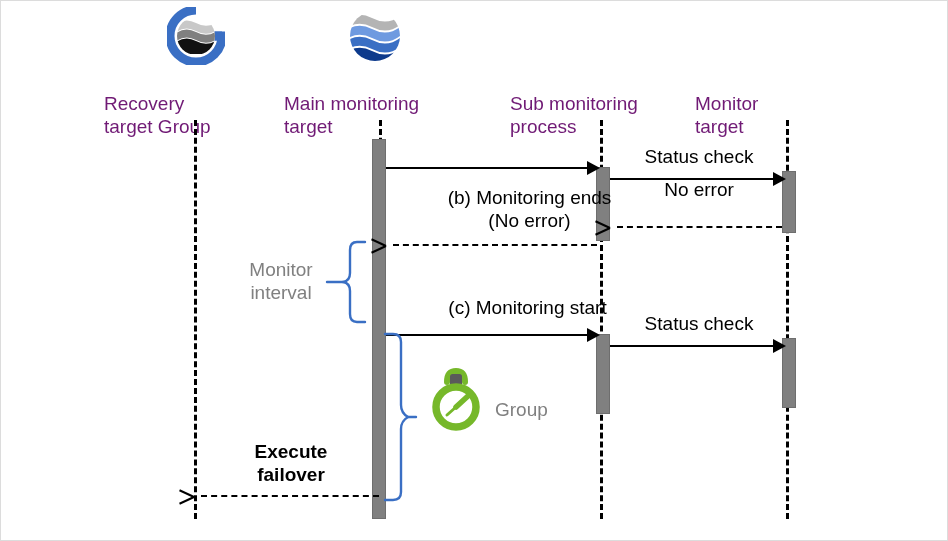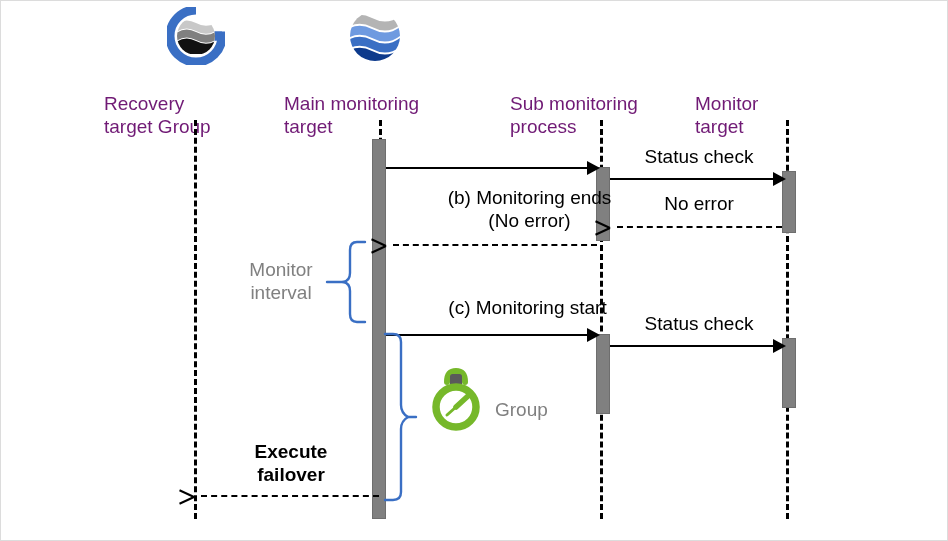--- a/index.html
+++ b/index.html
@@ -179,21 +179,21 @@
   <div class="activation" style="left:781px; top:170px; width:14px; height:62px;"></div>
   <div class="activation" style="left:781px; top:337px; width:14px; height:70px;"></div>
 
   <div class="msg-line" style="left:385px; top:166px; width:205px;"></div>
   <div class="arrow-right" style="left:586px; top:160px;"></div>
 
   <div class="msg-label" style="left:608px; top:145px; width:180px;">Status check</div>
   <div class="msg-line" style="left:609px; top:177px; width:167px;"></div>
   <div class="arrow-right" style="left:772px; top:171px;"></div>
 
-  <div class="msg-label" style="left:608px; top:192px; width:180px;">No error</div>
+  <div class="msg-label" style="left:608px; top:178px; width:180px;">No error</div>
   <div class="msg-line dashed" style="left:616px; top:225px; width:165px;"></div>
   <div class="arrow-left-open" style="left:609px; top:219px;"></div>
 
   <div class="msg-label" style="left:385px; top:186px; width:215px;margin-left:36px;">(b) Monitoring ends
 (No error)</div>
   <div class="msg-line dashed" style="left:392px; top:243px; width:204px;"></div>
   <div class="arrow-left-open" style="left:385px; top:237px;"></div>
 
   <div class="brace" style="left:320px; top:238px;">
     <svg width="52" height="86" viewBox="0 0 52 86">

